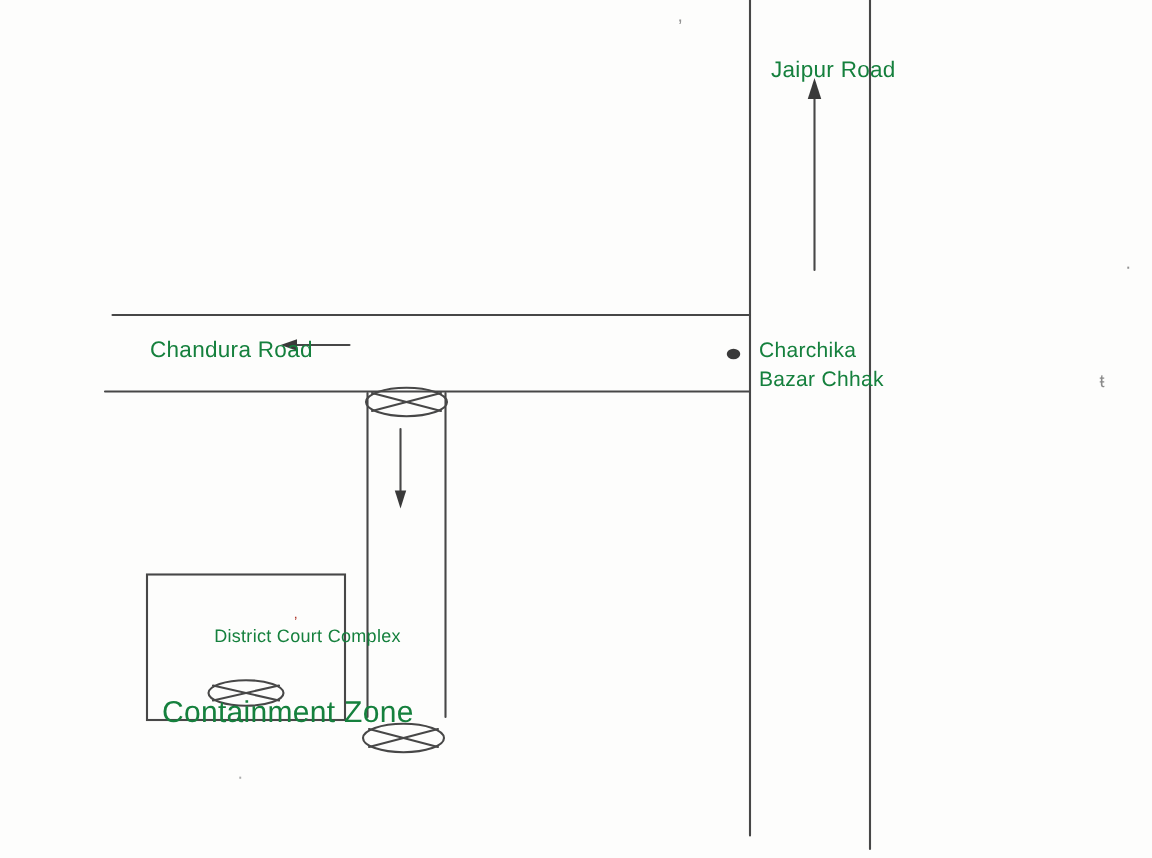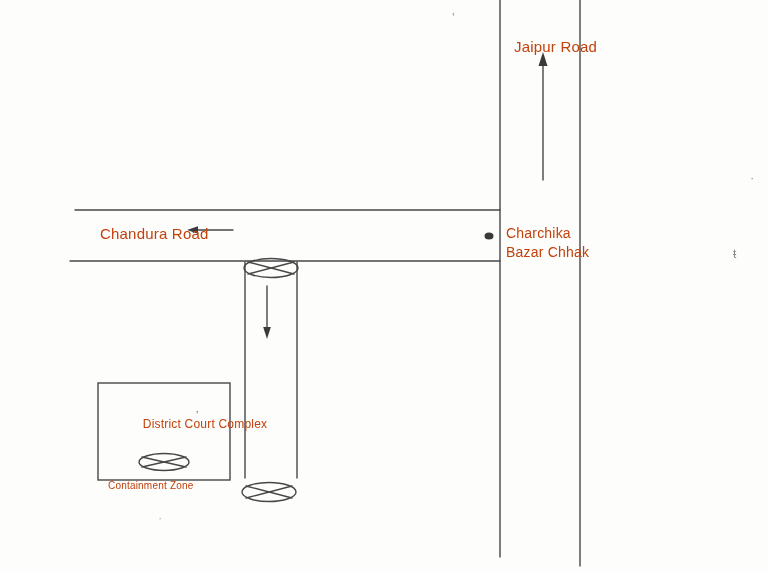--- a/index.html
+++ b/index.html
@@ -13,29 +13,29 @@
     position:relative;width:768px;height:572px;
     background:#fdfdfc;overflow:hidden;
   }
   svg.draw{position:absolute;left:0;top:0;width:768px;height:572px;}
   .draw line, .draw ellipse, .draw rect{
     stroke:#474747;stroke-width:1.4;fill:none;
     stroke-linecap:round;
   }
   .draw .fillshape{fill:#3a3a3a;stroke:none;}
   .label{
-    position:absolute;color:#c2410c;font-size:15px;
+    position:absolute;color:#15803d;font-size:15px;
     white-space:nowrap;letter-spacing:0.2px;
   }
   .lbl-jaipur{left:514px;top:38px;}
   .lbl-chandura{left:100px;top:225px;}
   .lbl-charchika{left:506px;top:224px;font-size:14px;line-height:19px;}
   .lbl-closed{left:276px;top:289px;font-size:14px;}
   .lbl-district{left:100px;top:417px;width:128px;font-size:12px;text-align:center;white-space:normal;margin-left:41px;}
-  .lbl-containment{left:108px;top:480px;font-size:10px;}
+  .lbl-containment{left:108px;top:464px;font-size:20px;}
   .artifact{
     position:absolute;color:#939393;font-size:13px;white-space:nowrap;
   }
   .art-1{left:452px;top:10px;}
   .art-2{left:750px;top:170px;}
   .art-3{left:733px;top:247px;font-size:12px;color:#8a8a8a;}
   .art-4{left:158px;top:510px;color:#ababab;}
   .art-red{left:196px;top:410px;color:#b03a2e;font-size:10px;}
 </style>
 </head>

